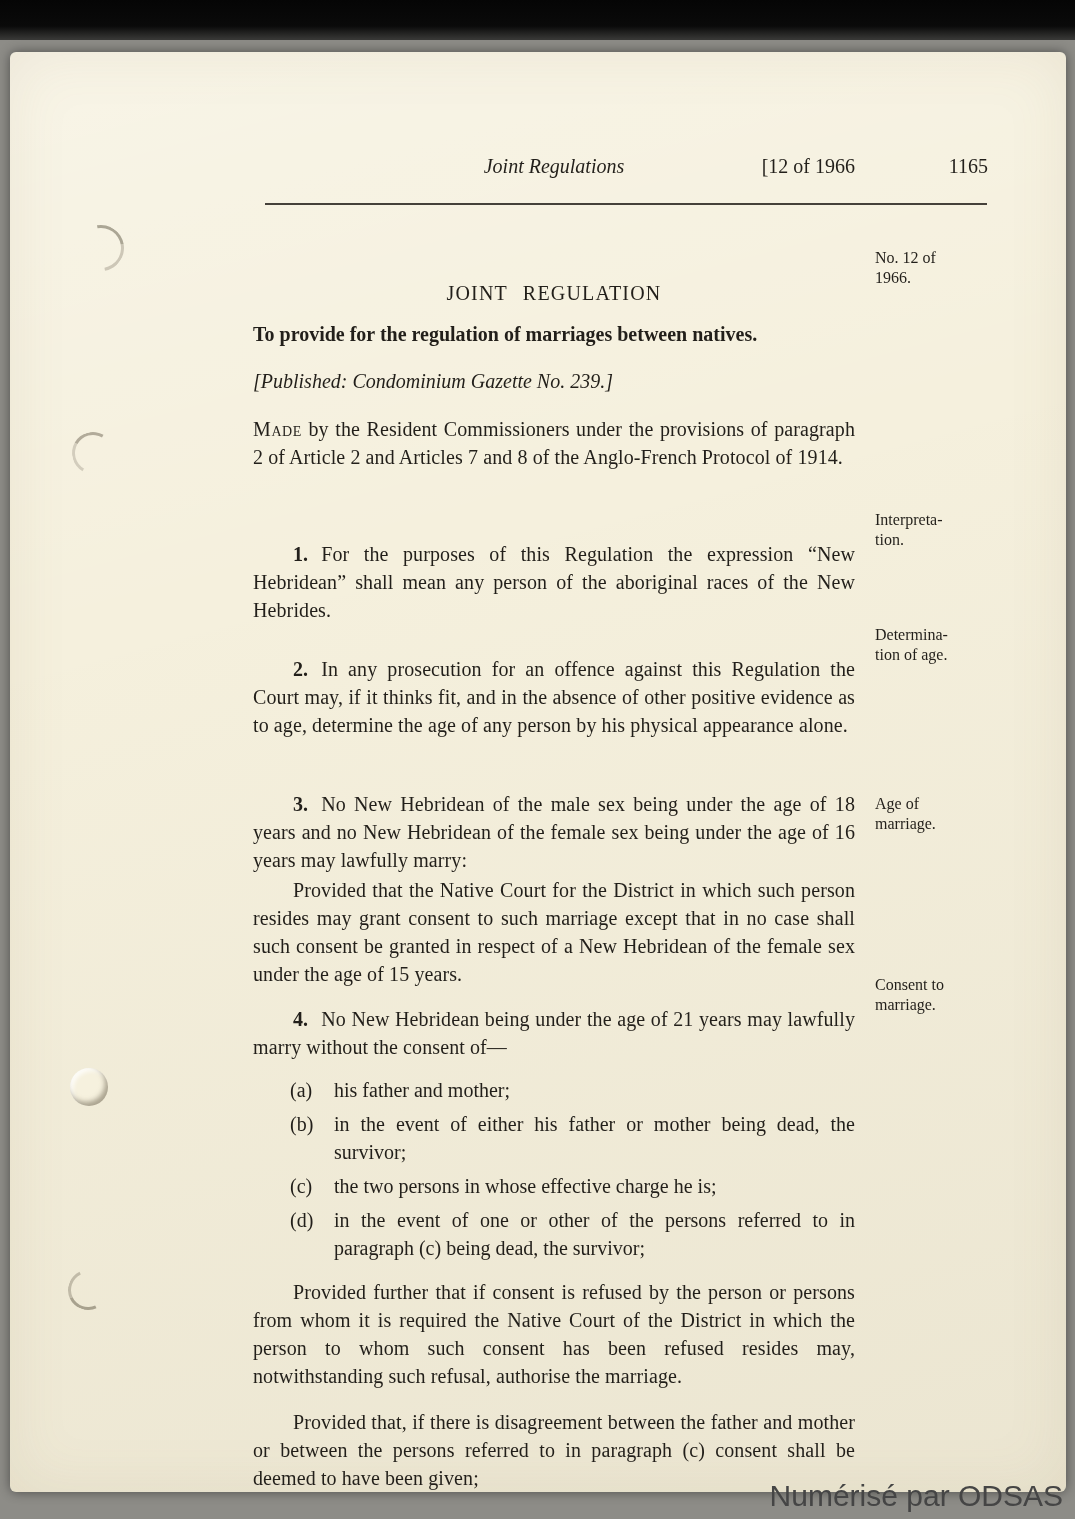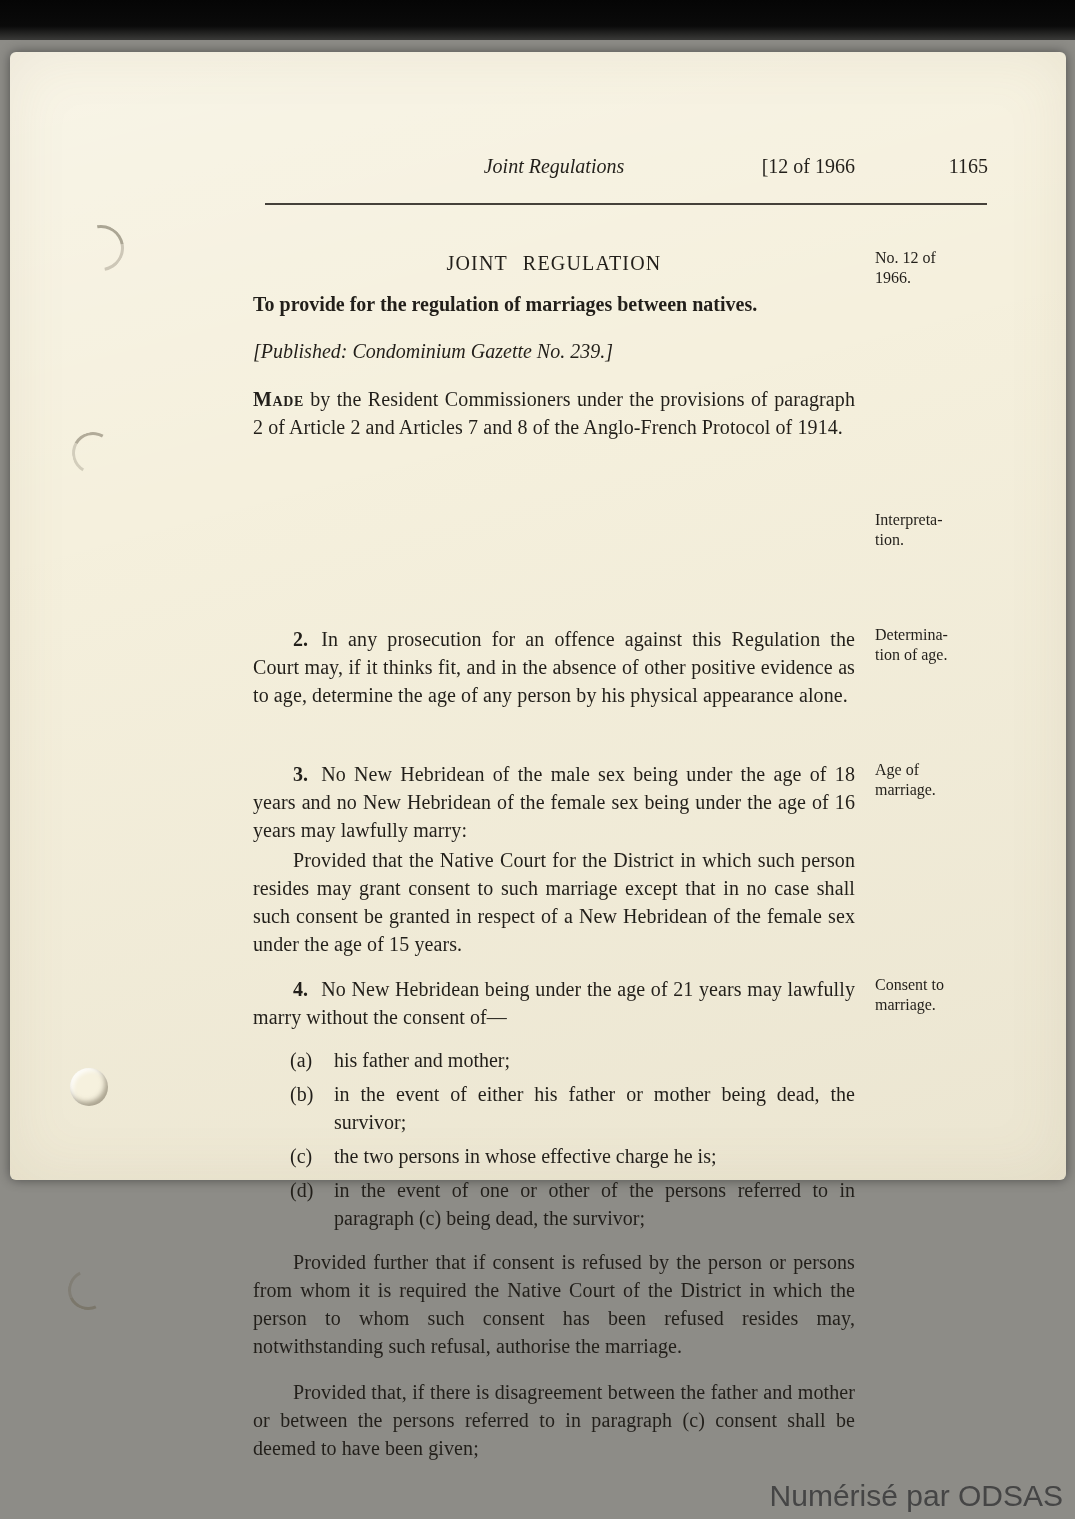--- a/index.html
+++ b/index.html
@@ -9,30 +9,30 @@
   .scan {
     position:relative; width:1075px; height:1519px;
     background: var(--surround, #8d8c87);
     overflow:hidden;
   }
   .top-band {
     position:absolute; top:0; left:0; width:100%; height:40px;
     background: linear-gradient(180deg, #050505 0%, #0a0a0a 65%, #3a3a38 100%);
   }
   .paper {
-    position:absolute; left:10px; top:52px; width:1056px; height:1128px;
+    position:absolute; left:10px; top:52px; width:1056px; height:1440px;
     background-color: var(--paper, #f5f0dd);
     background-image: linear-gradient(165deg, rgba(255,255,255,0.30) 0%, rgba(255,255,255,0) 35%, rgba(120,105,70,0.08) 100%);
     border-radius:6px;
     box-shadow: 0 0 12px rgba(0,0,0,0.45), inset 0 0 60px rgba(140,120,80,0.10);
     color: var(--ink, #221f1a);
   }
 
   .block { position:absolute; color: var(--ink, #221f1a); }
-  .col   { left:243px; width:602px; }
+  .col   { left:243px; width:602px;margin-top:30px; }
 
   
   .hdr { top:103px; left:243px; width:745px; height:30px; }
   .hdr .running-title {
     position:absolute; left:0; width:602px; text-align:center;
     font-style:italic; font-size:20px;
   }
   .hdr .issue { position:absolute; right:143px; font-weight:normal; font-size:20px; }
   .hdr .pageno { position:absolute; right:10px; font-size:20px; }
 
@@ -44,21 +44,21 @@
   }
   .long-title { top:241px; font-weight:bold; font-size:20px; }
   .published  { top:288px; font-style:italic; font-size:20px; }
 
   .para {
     font-size:20px; line-height:28px; text-align:justify; text-indent:40px;
     letter-spacing:0.1px;
   }
   .para.noindent { text-indent:0; }
   .num { font-weight:bold; padding-right:13px; }
-  .smallcaps { font-variant: small-caps; letter-spacing:0.6px;font-weight:bold; }
+  .smallcaps { font-variant: small-caps; letter-spacing:0.6px; }
 
   .preamble { top:333px; }
   .sec1 { top:458px; }
   .sec2 { top:573px; }
   .sec3 { top:708px; }
   .sec4 { top:923px; }
 
   .proviso { margin-top:2px; }
   .sec4 .proviso-1 { margin-top:18px; }
   .sec4 .proviso-2 { margin-top:16px; }
@@ -68,21 +68,21 @@
   .item .ilabel { flex:none; width:44px; }
   .item .itext  { flex:1; text-align:justify; }
 
   .mnote {
     left:865px; width:102px; font-size:16px; line-height:20px;
     white-space:pre-line;
   }
   .mn-top { top:196px; }
   .mn-1 { top:458px; }
   .mn-2 { top:573px; }
-  .mn-3 { top:708px; }
+  .mn-3 { top:742px; }
   .mn-4 { top:923px; }
 
   
   .arc {
     position:absolute; border-radius:50%;
     border:3px solid transparent;
   }
   .arc-1 { left:68px; top:173px; width:46px; height:46px;
     border-top-color:rgba(110,102,85,0.55); border-right-color:rgba(110,102,85,0.30);
     transform:rotate(35deg); }
@@ -125,20 +125,23 @@
 1966.</div>
 
     <div class="block col long-title">To provide for the regulation of marriages between natives.</div>
 
     <div class="block col published">[Published: Condominium Gazette No. 239.]</div>
 
     <div class="block col preamble">
       <p class="para noindent"><span class="smallcaps">Made</span><span> by the Resident Commissioners under the provisions of paragraph 2 of Article 2 and Articles 7 and 8 of the Anglo-French Protocol of 1914.</span></p>
     </div>
 
+    <div class="block col sec1">
+      <p class="para"><span class="num">1.</span><span>For the purposes of this Regulation the expression “New Hebridean” shall mean any person of the aboriginal races of the New Hebrides.</span></p>
+    </div>
     <div class="block mnote mn-1">Interpreta-
 tion.</div>
 
     <div class="block col sec2">
       <p class="para"><span class="num">2.</span><span>In any prosecution for an offence against this Regulation the Court may, if it thinks fit, and in the absence of other positive evidence as to age, determine the age of any person by his physical appearance alone.</span></p>
     </div>
     <div class="block mnote mn-2">Determina-
 tion of age.</div>
 
     <div class="block col sec3">

